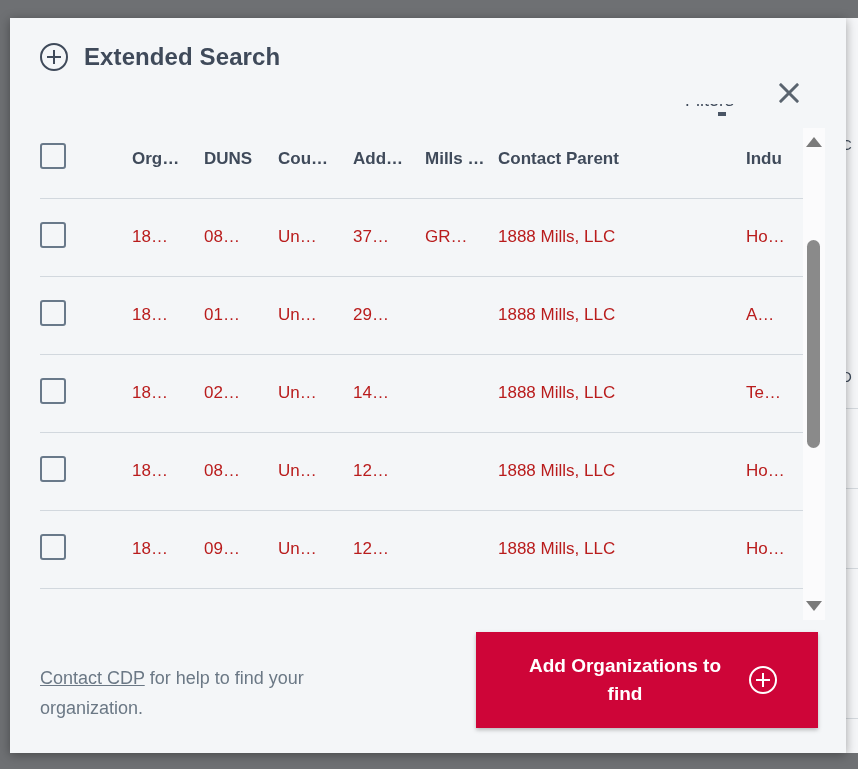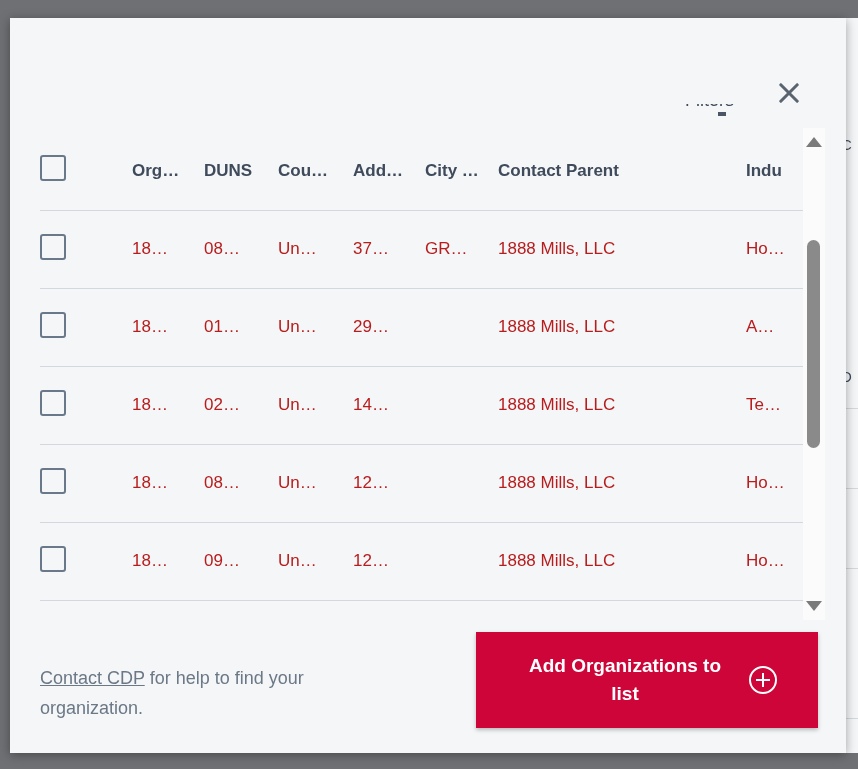--- a/index.html
+++ b/index.html
@@ -138,21 +138,21 @@
     left: 678px;
     top: 8px;
     width: 8px; height: 4px;
     background: #4a5565;
   }
 
   
   .table-wrap {
     position: absolute;
     left: 30px;
-    top: 114px;
+    top: 102px;
     width: 778px;
     height: 500px;
     overflow: hidden;
   }
 
   table.grid {
     width: 778px;
     border-collapse: collapse;
     table-layout: fixed;
   }
@@ -316,20 +316,24 @@
     <div class="bg-ghost-text" style="top:350px;">D</div>
     <div class="bg-rule" style="top:390px;"></div>
     <div class="bg-rule" style="top:470px;"></div>
     <div class="bg-rule" style="top:550px;"></div>
     <div class="bg-rule" style="top:700px;"></div>
   </div>
 </div>
 
 <div class="modal">
 
+  <div class="modal-header">
+    <span class="plus-circle"></span>
+    <span class="modal-title">Extended Search</span>
+  </div>
 
   <div class="close-btn"></div>
 
   <div class="clipped-strip">
     <span class="clipped-strip-inner">Filters</span>
     <span class="clipped-dash"></span>
   </div>
 
   <div class="table-wrap">
     <table class="grid">
@@ -345,21 +349,21 @@
       </colgroup>
       <thead>
         <tr>
           <th>
             <span class="cbox"></span>
           </th>
           <th>Org…</th>
           <th>DUNS</th>
           <th>Cou…</th>
           <th>Add…</th>
-          <th>City …</th>
+          <th>Mills …</th>
           <th>Contact Parent</th>
           <th>Indu</th>
         </tr>
       </thead>
       <tbody>
         <tr>
           <td><span class="cbox"></span></td>
           <td>18…</td>
           <td>08…</td>
           <td>Un…</td>
@@ -416,17 +420,17 @@
     <div class="sb-arrow up"></div>
     <div class="sb-thumb"></div>
     <div class="sb-arrow down"></div>
   </div>
 
   <div class="footer-note">
     <a href="#">Contact CDP</a><span> for help to find your organization.</span>
   </div>
 
   <button class="add-btn">
-    <span class="add-btn-label">Add Organizations to list</span>
+    <span class="add-btn-label">Add Organizations to find</span>
     <span class="btn-plus-circle"></span>
   </button>
 
 </div>
 
 </body></html>

